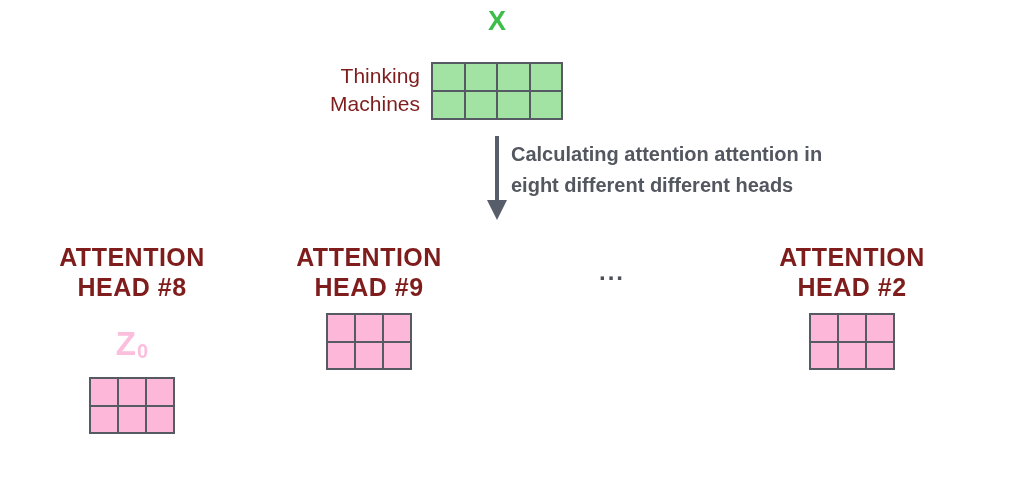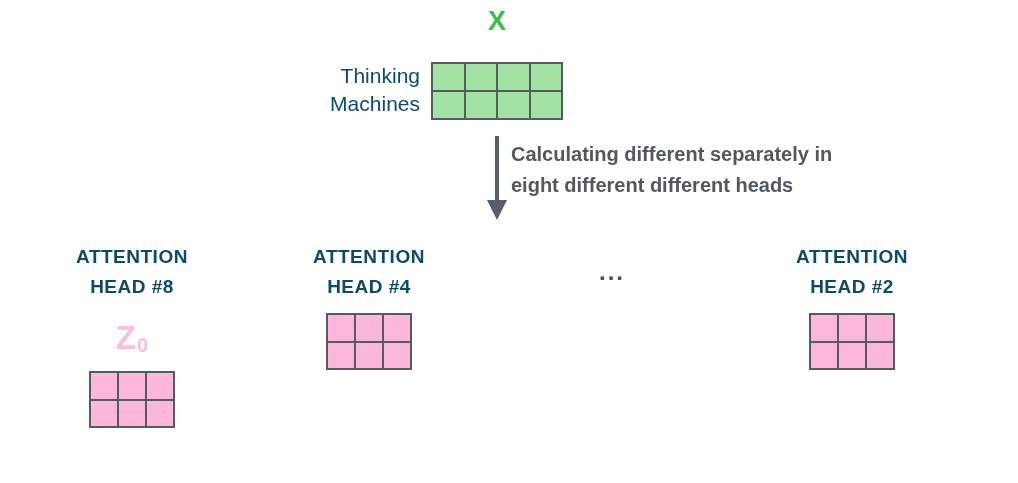--- a/index.html
+++ b/index.html
@@ -21,21 +21,21 @@
     left: 431px; top: 6px; width: 132px;
     text-align: center;
     font-size: 27px; font-weight: 700;
     color: #3dbd4a;
   }
   .input-words {
     position: absolute;
     left: 240px; top: 62px; width: 180px;
     text-align: right;
     font-size: 21px; line-height: 28px;
-    color: #0c4a6e;
+    color: #7f1d1d;
   }
   
   .matrix {
     display: grid;
     gap: 2px;
     padding: 2px;
     background: #565b63;
     box-sizing: border-box;
   }
   .matrix .cell { width: 100%; height: 100%; }
@@ -70,27 +70,27 @@
   .head-col {
     position: absolute;
     top: 242px;
     width: 220px;
     text-align: center;
   }
   .head-col.c0 { left: 22px; }
   .head-col.c1 { left: 259px; }
   .head-col.c7 { left: 742px; }
   .head-label {
-    font-size: 19px; line-height: 30px;
+    font-size: 25px; line-height: 30px;
     font-weight: 700;
     letter-spacing: 0.5px;
-    color: #0c4a6e;
+    color: #7f1d1d;
   }
   .z-label {
-    margin-top: 18px;
+    margin-top: 24px;
     font-size: 33px; line-height: 36px;
     font-weight: 700;
     color: #fbbedd;
   }
   .z-label .sub {
     font-size: 20px;
     position: relative;
     top: 3px;
     margin-left: 1px;
   }
@@ -122,21 +122,21 @@
       <div class="cell"></div>
       <div class="cell"></div>
       <div class="cell"></div>
       <div class="cell"></div>
       <div class="cell"></div>
     </div>
 
   <div class="arrow-stem"></div>
   <div class="arrow-head"></div>
   <div class="arrow-caption">
-    <div>Calculating different separately in</div>
+    <div>Calculating attention attention in</div>
     <div>eight different different heads</div>
   </div>
 
   <div class="head-col c0">
     <div class="head-label">
       <div>ATTENTION</div>
       <div>HEAD #8</div>
     </div>
     <div class="z-label"><span>Z</span><span class="sub">0</span></div>
     <div class="matrix pink" style="grid-template-columns: repeat(3, 1fr);">
@@ -145,21 +145,21 @@
         <div class="cell"></div>
         <div class="cell"></div>
         <div class="cell"></div>
         <div class="cell"></div>
       </div>
   </div>
 
   <div class="head-col c1">
     <div class="head-label">
       <div>ATTENTION</div>
-      <div>HEAD #4</div>
+      <div>HEAD #9</div>
     </div>
     <div class="matrix pink" style="grid-template-columns: repeat(3, 1fr);">
         <div class="cell"></div>
         <div class="cell"></div>
         <div class="cell"></div>
         <div class="cell"></div>
         <div class="cell"></div>
         <div class="cell"></div>
       </div>
   </div>

